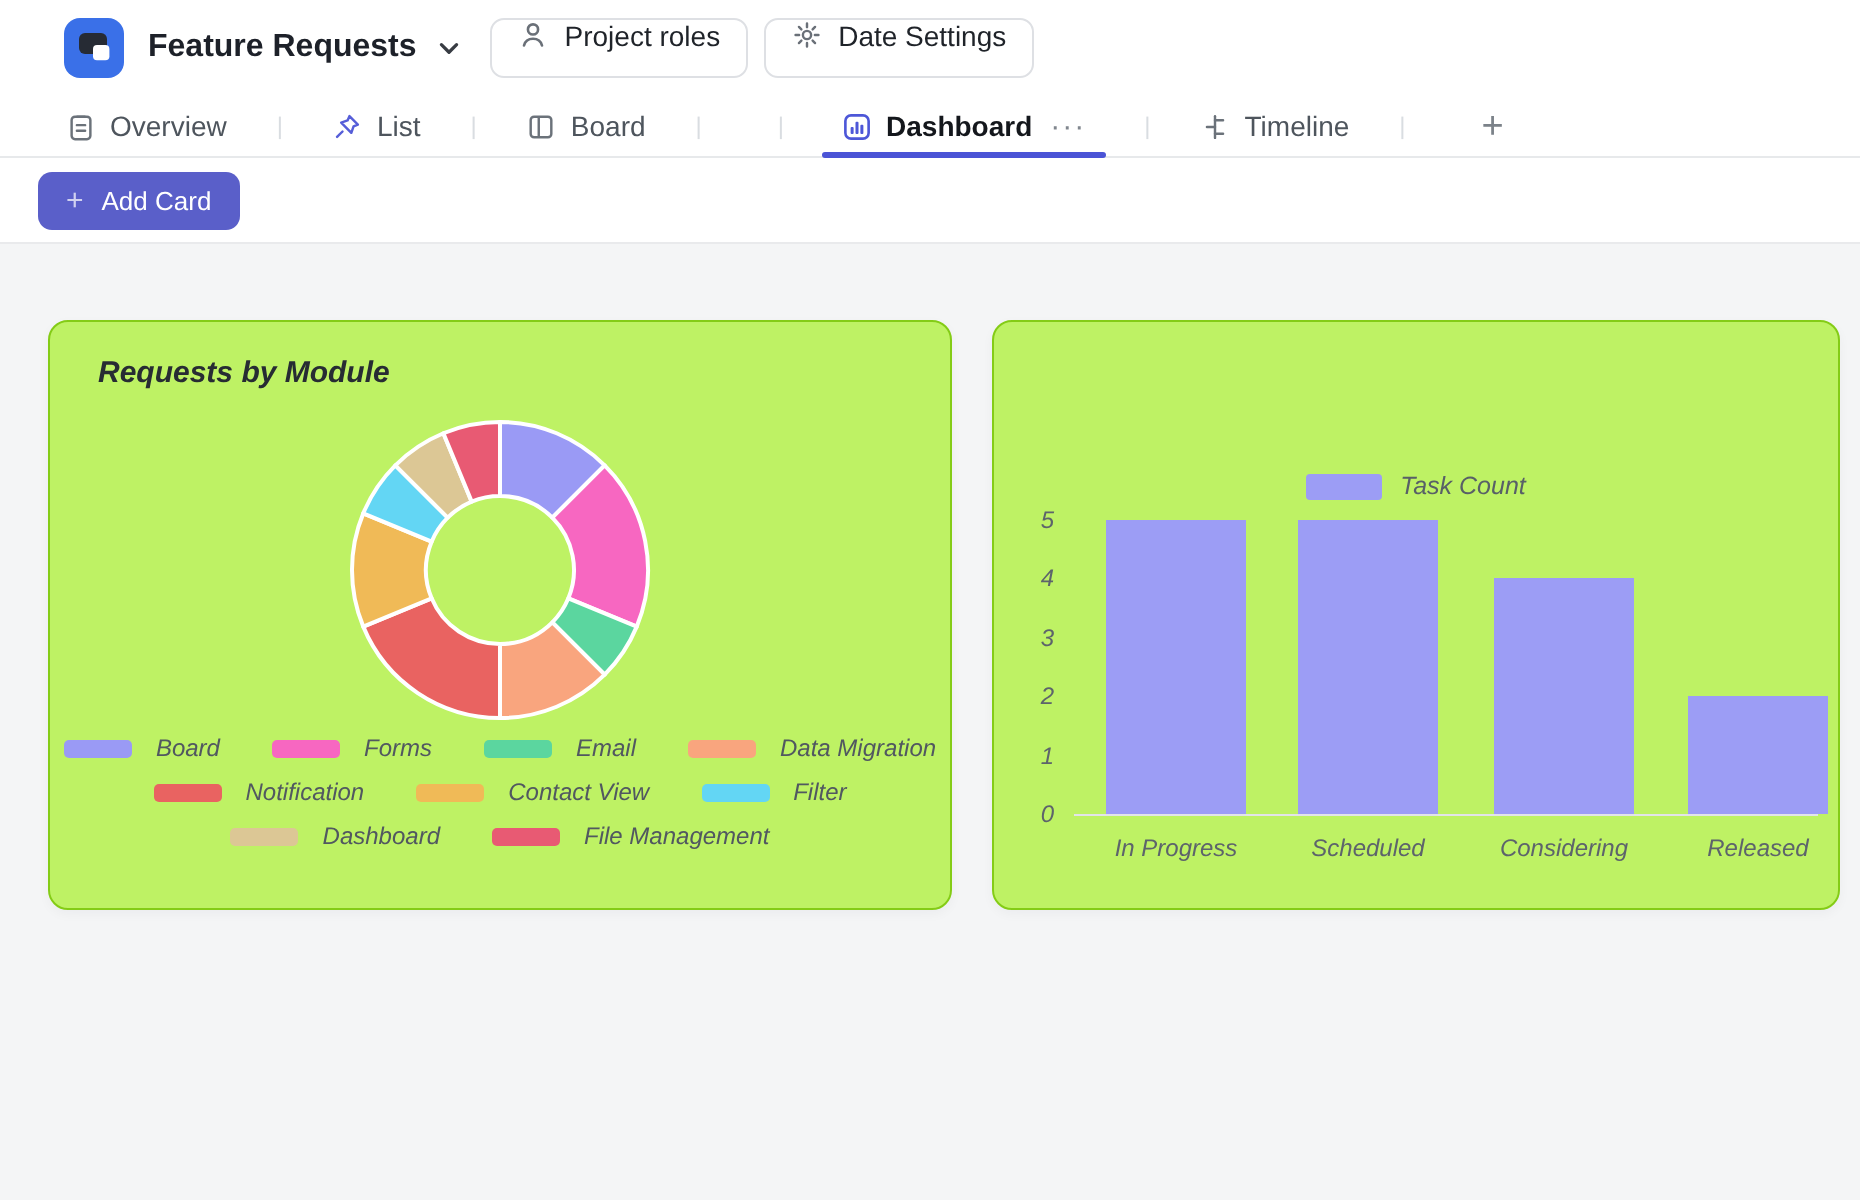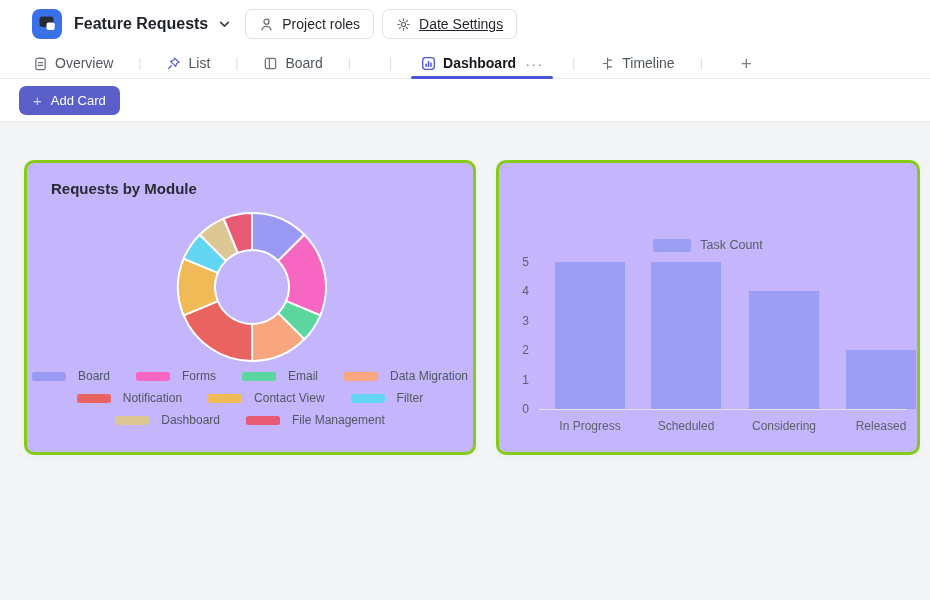--- a/index.html
+++ b/index.html
@@ -4,24 +4,24 @@
 <style>
   * { box-sizing: border-box; margin: 0; padding: 0; }
   html,body { width:930px; height:600px; overflow:hidden; background:#fff;
     font-family:"Liberation Sans", sans-serif; color:#1f2329; }
 
   
   .header { height:48px; display:flex; align-items:center; padding-left:32px; background:#fff; }
   .logo { width:30px; height:30px; flex:0 0 auto; }
   .title { margin-left:12px; font-size:16px; font-weight:700; color:#1d2129; }
   .chevron { margin-left:10px; display:flex; align-items:center; cursor:pointer; }
-  .hbtn { margin-left:14px; display:inline-flex; align-items:center; gap:8px; height:30px;
+  .hbtn { margin-left:14px; display:inline-flex; align-items:flex-start; gap:8px; height:30px;
     padding:0 13px; background:#fff; border:1px solid #dee0e4; border-radius:7px;
     font-size:14px; color:#1f2329; cursor:pointer; font-family:inherit; }
-  .hbtn + .hbtn { margin-left:8px;text-decoration:underline; }
+  .hbtn + .hbtn { margin-left:8px; }
 
   
   .tabbar { height:31px; border-bottom:1px solid #e7e9eb; display:flex; align-items:center;
     padding-left:33px; background:#fff;gap:12px; }
   .tab { display:inline-flex; align-items:center; gap:7px; font-size:14px; color:#4e555d;
     height:100%; cursor:pointer; white-space:nowrap; }
   .tab-sep { color:#d9dde1; margin:0 13px; font-size:12px; }
   .tab-group { position:relative; display:inline-flex; align-items:center; height:100%; padding:0 4px; }
   .tab-group .tab { color:#14171c; font-weight:700; }
   .tab-group::after { content:""; position:absolute; left:-6px; right:-6px; bottom:-1px;
@@ -32,22 +32,22 @@
   
   .toolbar { height:43px; border-bottom:1px solid #e9eaec; display:flex; align-items:center;
     padding-left:19px; background:#fff; }
   .add-card { height:29px; display:inline-flex; align-items:center; gap:9px; padding:0 14px;
     background:#5a5fc9; color:#fff; border:none; border-radius:7px; font-size:13px;
     cursor:pointer; font-family:inherit; }
   .add-card .plus { opacity:.72; font-size:15px; font-weight:400; }
 
   
   .content { position:relative; height:478px; background:#f4f5f6; }
-  .card { position:absolute; top:38px; background:#c4b5fd; border:3px solid #84cc16;
-    border-radius:10px; box-shadow:0 2px 6px rgba(31,35,41,.04); }
+  .card { position:absolute; top:38px; background:#bef264; border:1px solid #84cc16;
+    border-radius:10px; box-shadow:0 2px 6px rgba(31,35,41,.04);font-style:italic; }
   .card-module { left:24px; width:452px; height:295px; }
   .card-status { left:496px; width:424px; height:295px; }
   .card-title { position:absolute; left:24px; top:17px; font-size:15px; font-weight:700; color:#272c33; }
 
   
   .donut { position:absolute; left:149px; top:48px; }
   .pie-legend { position:absolute; left:0; right:0; top:206px; }
   .legend-row { display:flex; justify-content:center; gap:26px; margin-bottom:8px; }
   .legend-item { display:flex; align-items:center; gap:12px; cursor:pointer; }
   .legend-swatch { width:34px; height:9px; border-radius:2.5px; }

